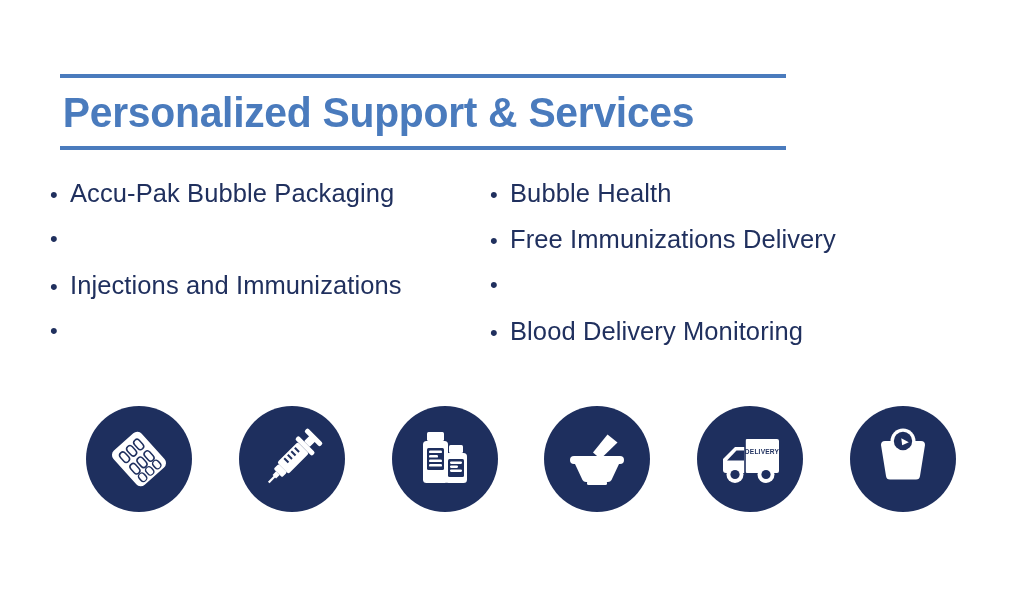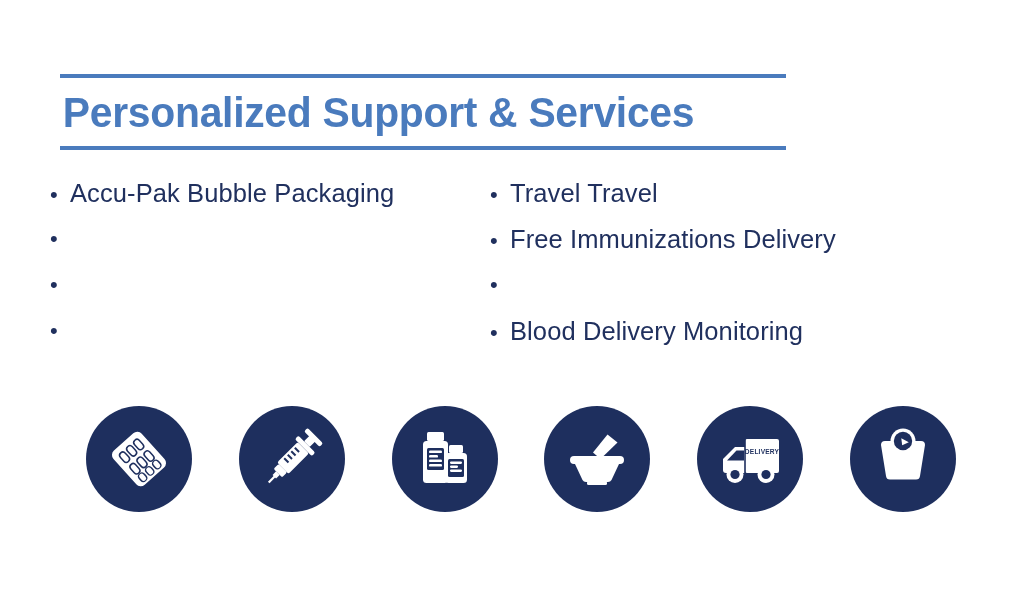--- a/index.html
+++ b/index.html
@@ -128,30 +128,31 @@
     <div class="col col-left">
       <div class="bullet-row">
         <span class="bullet-dot">•</span>
         <span class="bullet-label">Accu-Pak Bubble Packaging</span>
       </div>
       <div class="bullet-row">
         <span class="bullet-dot">•</span>
       </div>
       <div class="bullet-row">
         <span class="bullet-dot">•</span>
+        <span class="bullet-label">Injections and Immunizations</span>
       </div>
       <div class="bullet-row">
         <span class="bullet-dot">•</span>
       </div>
     </div>
 
     <div class="col col-right">
       <div class="bullet-row">
         <span class="bullet-dot">•</span>
-        <span class="bullet-label">Travel Travel</span>
+        <span class="bullet-label">Bubble Health</span>
       </div>
       <div class="bullet-row">
         <span class="bullet-dot">•</span>
         <span class="bullet-label">Free Immunizations Delivery</span>
       </div>
       <div class="bullet-row">
         <span class="bullet-dot">•</span>
       </div>
       <div class="bullet-row">
         <span class="bullet-dot">•</span>

